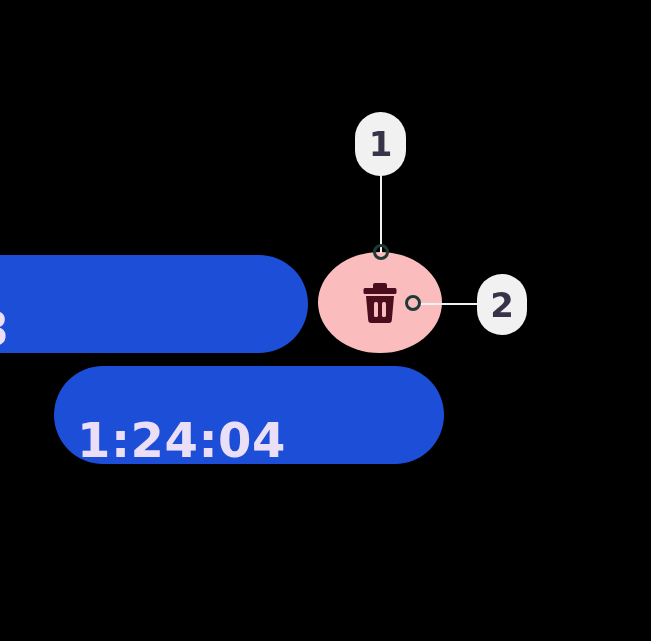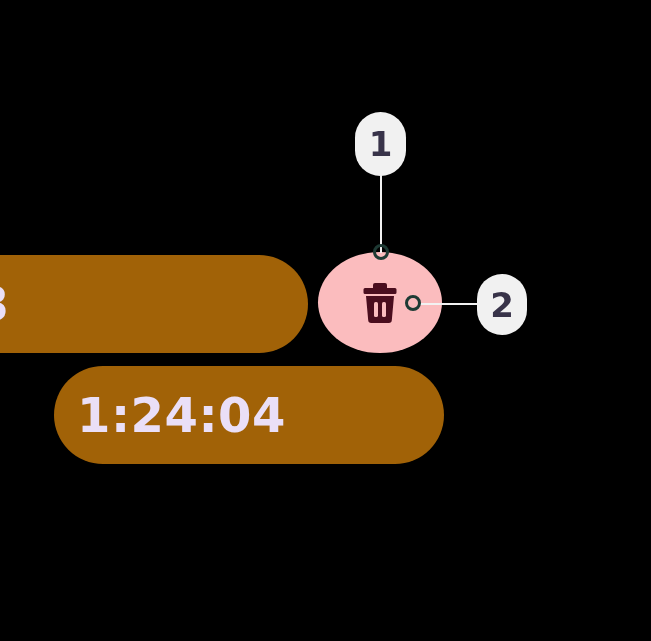--- a/index.html
+++ b/index.html
@@ -20,23 +20,23 @@
     left: 0;
     top: 0;
     width: 651px;
     height: 641px;
     background: #000000;
   }
 
   
   .pill {
     position: absolute;
-    background: #a16207;
+    background: #1d4ed8;
     display: flex;
-    align-items: center;
+    align-items: flex-end;
     box-sizing: border-box;
   }
 
   #pill-count {
     left: -118px;
     top: 255px;
     width: 426px;
     height: 98px;
     border-radius: 49px;
     padding-left: 60px;

